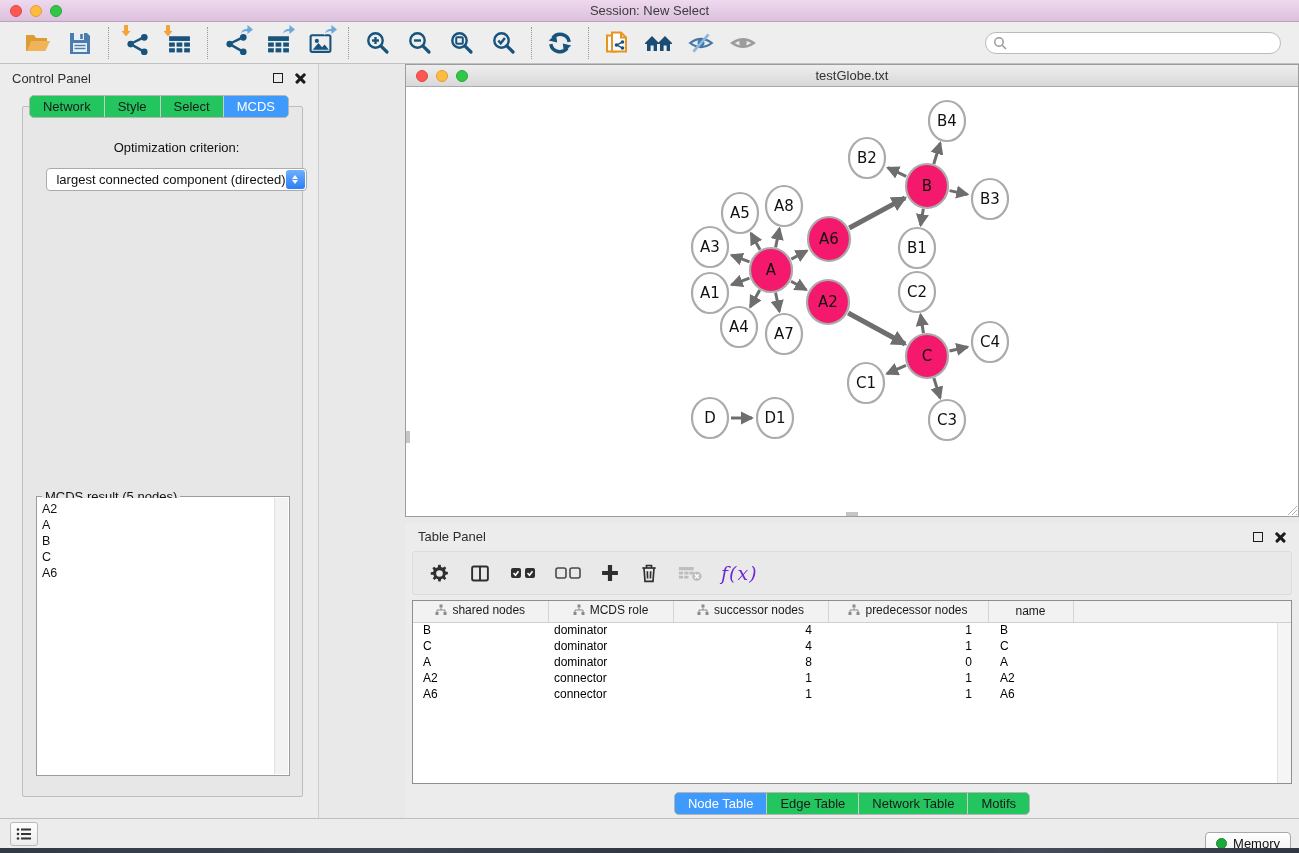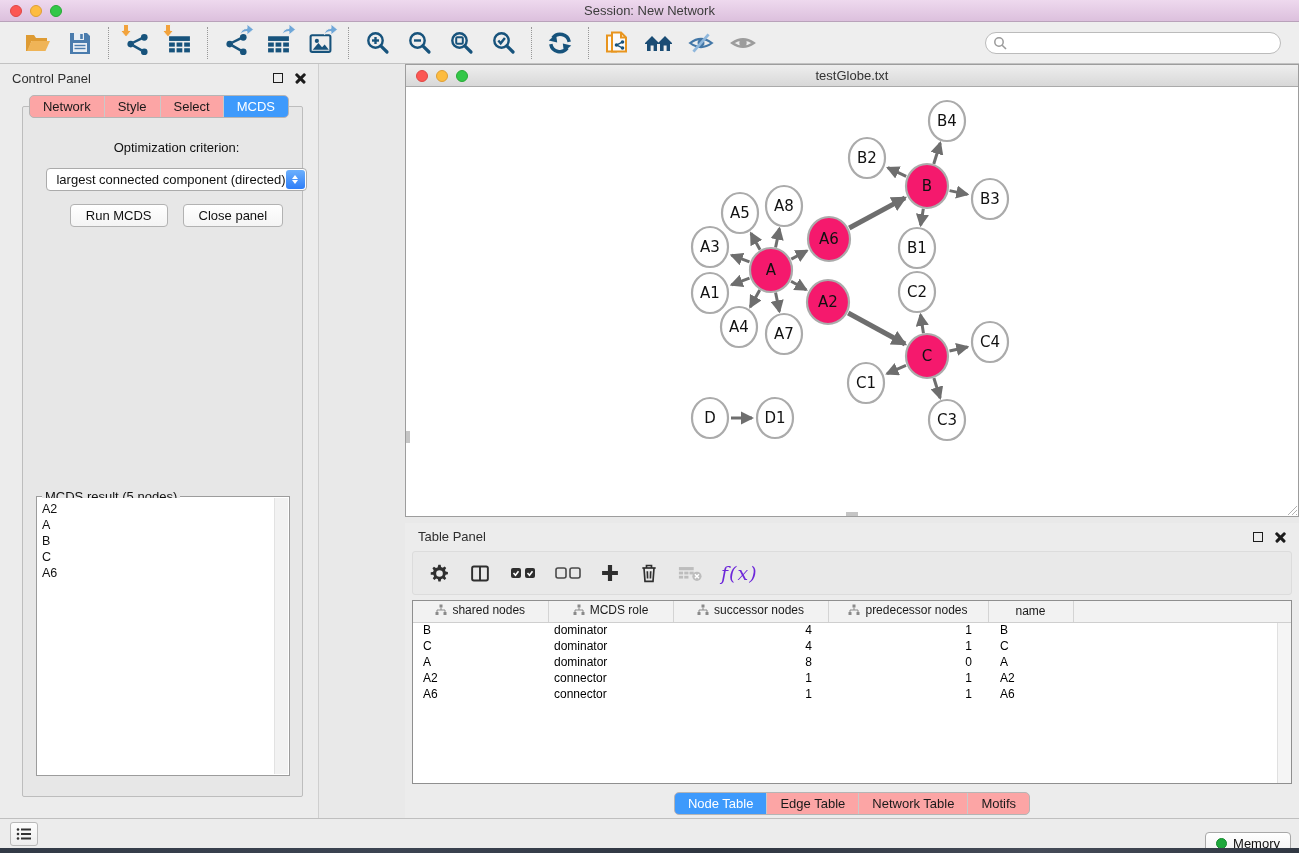--- a/index.html
+++ b/index.html
@@ -34,21 +34,21 @@
   
   .control-panel { position:absolute; left:0; top:64px; width:319px; height:754px; background:#ececec; border-right:1px solid #cfcfcf; }
   .panel-head { height:28px; display:flex; align-items:center; padding:0 12px; }
   .panel-title { font-size:13px; color:#2e2e2e; }
   .panel-head-icons { margin-left:auto; display:flex; align-items:center; gap:12px; }
   .float-ic { width:10px; height:10px; border:1.6px solid #1c1c1c; background:transparent; }
   .close-ic { width:11px; height:11px; position:relative; }
   .close-ic:before,.close-ic:after { content:""; position:absolute; left:-1px; top:4.5px; width:13px; height:2.6px; background:#1c1c1c; border-radius:1px; }
   .close-ic:before { transform:rotate(45deg); } .close-ic:after { transform:rotate(-45deg); }
 
-  .seg { display:inline-flex; background:#fca5a5; border:1px solid #b5b5b5; border-radius:5px; overflow:hidden;text-align:right; }
+  .seg { display:inline-flex; background:#22c55e; border:1px solid #b5b5b5; border-radius:5px; overflow:hidden;text-align:right; }
   .seg .segment { padding:3px 13px; font-size:13px; color:#1a1a1a; border-right:1px solid #c9c9c9; white-space:nowrap; }
   .seg .segment:last-child { border-right:none; }
   .seg .segment.selected { background:#3e9afc; color:#fff; }
   .cp-tabs { position:absolute; top:31px; left:0; right:0; text-align:center; z-index:2; }
 
   .cp-content { position:absolute; left:22px; right:15px; top:42px; bottom:21px;
     border:1px solid #bdbdbd; background:#e7e7e7; border-radius:2px;padding-left:28px; }
   .opt-label { margin-top:33px; text-align:center; font-size:13px; color:#111; }
   .select-row { margin-top:13px; display:flex; justify-content:center; }
   .select { width:313px; height:23px; background:#fff; border:1px solid #ababab; border-radius:4px;
@@ -117,21 +117,21 @@
 </style>
 </head>
 <body>
 
 <div class="app-titlebar">
   <div class="traffic">
     <div class="light red"></div>
     <div class="light yellow"></div>
     <div class="light green"></div>
   </div>
-  <div class="app-title">Session: New Network</div>
+  <div class="app-title">Session: New Select</div>
 </div>
 
 <div class="toolbar">
   <div class="tgroup">
     <div class="tbtn">
       <svg width="28" height="24" viewBox="0 0 26 24">
         <path fill="#DE9B33" d="M1 4h8l2 3h11v3H6.5L3 20H1z"></path>
           <path fill="#EFB457" d="M6.5 10H25l-4.5 10H2z"></path>
       </svg>
     </div>
@@ -349,24 +349,20 @@
   <div class="cp-content">
     <div class="opt-label">Optimization criterion:</div>
     <div class="select-row">
       <div class="select">
         <span class="sel-text">largest connected component (directed)</span>
         <span class="stepper">
           <span class="chev up"></span>
             <span class="chev down"></span>
         </span>
       </div>
-    </div>
-    <div class="btn-row">
-      <button class="pbtn">Run MCDS</button>
-      <button class="pbtn">Close panel</button>
     </div>
     <div class="groupbox">
       <span class="legend">MCDS result (5 nodes)</span>
       <div class="result-list">
         <div class="result-item">A2</div>
         <div class="result-item">A</div>
         <div class="result-item">B</div>
         <div class="result-item">C</div>
         <div class="result-item">A6</div>
       </div>

